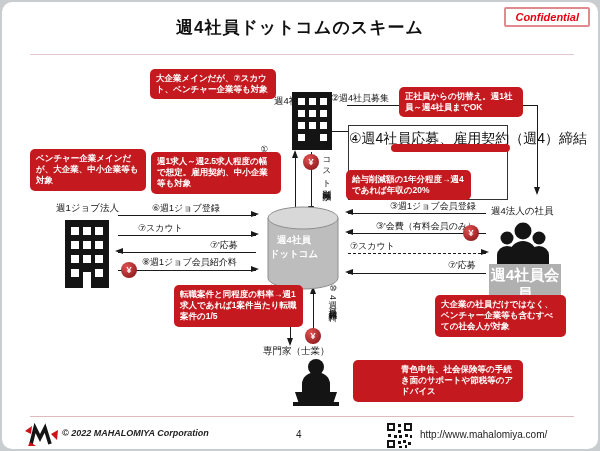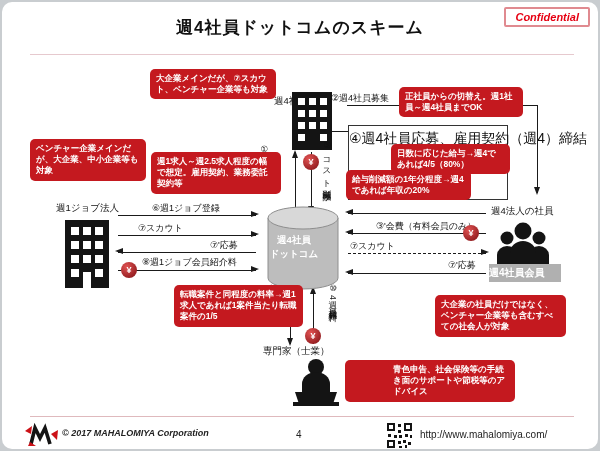--- a/index.html
+++ b/index.html
@@ -24,21 +24,21 @@
   .hline{position:absolute;height:0;border-top:1.4px solid #1a1a1a;z-index:2;}
   .hline.dashed{border-top-style:dashed;}
   .arrR::after{content:"";position:absolute;right:-3px;top:-4.6px;width:0;height:0;border-left:8px solid #1a1a1a;border-top:3.6px solid transparent;border-bottom:3.6px solid transparent;}
   .arrL::before{content:"";position:absolute;left:-3px;top:-4.6px;width:0;height:0;border-right:8px solid #1a1a1a;border-top:3.6px solid transparent;border-bottom:3.6px solid transparent;}
   .vline{position:absolute;width:0;border-left:1.4px solid #1a1a1a;z-index:2;}
   .arrT::before{content:"";position:absolute;top:-2px;left:-4.4px;width:0;height:0;border-bottom:8px solid #1a1a1a;border-left:3.6px solid transparent;border-right:3.6px solid transparent;}
   .arrB::after{content:"";position:absolute;bottom:-2px;left:-4.4px;width:0;height:0;border-top:8px solid #1a1a1a;border-left:3.6px solid transparent;border-right:3.6px solid transparent;}
   
   .entlbl{position:absolute;font-size:9.5px;color:#111;white-space:nowrap;z-index:3;}
   .yen{position:absolute;width:16px;height:16px;border-radius:50%;background:radial-gradient(circle at 35% 30%,#e05252,#7e0e12);color:#fff;font-size:9px;font-weight:bold;text-align:center;line-height:16px;z-index:6;}
-  .badge{position:absolute;background:#b0b0b0;color:#fff;font-size:10px;font-weight:bold;padding:2px 0;z-index:4;}
+  .badge{position:absolute;background:#b0b0b0;color:#fff;font-size:15px;font-weight:bold;text-align:center;padding:2px 0;z-index:4;}
   .f4box{position:absolute;border:1.2px solid #333;background:#fff;z-index:1;}
   .f4lbl{position:absolute;left:0;right:0;top:4px;text-align:center;font-size:14px;color:#111;white-space:nowrap;}
   .dbtext{position:absolute;text-align:center;color:#fff;font-size:9.5px;font-weight:bold;line-height:1.5;z-index:4;}
   
   .foot{font-size:9px;color:#222;}
   .url{font-size:10px;color:#222;}
 </style>
 </head>
 <body>
 
@@ -77,37 +77,37 @@
   </div>
   <div class="flbl" style="left:329px;top:90px;">②週4社員募集</div>
   <div class="hline" style="left:345px;top:103px;width:190px;"></div>
   <div class="vline arrB" style="left:535px;top:103px;height:88px;"></div>
 
   <div class="hline arrL" style="left:324px;top:129px;width:22px;"></div>
   <div class="f4box" style="left:346px;top:123px;width:158px;height:73px;">
     <div class="f4lbl">④週4社員応募、雇用契約（週4）締結</div>
   </div>
   <div class="co" style="left:389px;top:142px;width:107px;">
-    <span>日数に応じた給与→週4であれば4/5（80%）</span><i class="tail tl"></i>
+    <i class="tail tl"></i>
   </div>
   <div class="co" style="left:344px;top:168px;width:113px;">
     <span>給与削減額の1年分程度→週4であれば年収の20%</span><i class="tail tl"></i>
   </div>
 
   <div class="vlbl" style="left:256px;top:142px;height:72px;">①人事制度・就業規則改定支援</div>
   <div class="vline arrT" style="left:293px;top:150px;height:58px;"></div>
   <div class="vline arrB" style="left:309px;top:150px;height:60px;"></div>
   <div class="yen" style="left:301px;top:152px;">¥</div>
   <div class="vlbl" style="left:319px;top:138px;height:76px;">⑤コスト削減報酬</div>
 
-  <div class="co" style="left:28px;top:137px;width:104px;">
+  <div class="co" style="left:28px;top:147px;width:104px;">
     <span>ベンチャー企業メインだが、大企業、中小企業等も対象</span><i class="tail tb"></i>
   </div>
   <div class="co" style="left:149px;top:150px;width:118px;">
-    <span>週1求人～週2.5求人程度の幅で想定。雇用契約、業務委託契約等</span><i class="tail tb" style="left:18px;"></i>
+    <span>週1求人～週2.5求人程度の幅で想定。雇用契約、中小企業等も対象</span><i class="tail tb" style="left:18px;"></i>
   </div>
 
   <div class="entlbl" style="left:54px;top:200px;">週1ジョブ法人</div>
   <div class="abs" style="left:56px;top:218px;z-index:3;">
     <svg width="58" height="68" viewBox="0 0 58 68">
       <rect x="7" y="0" width="44" height="68" fill="#141414"></rect>
       <g fill="#fff">
         <rect x="13" y="7" width="8" height="8"></rect>
           <rect x="25" y="7" width="8" height="8"></rect>
           <rect x="37" y="7" width="8" height="8"></rect>
@@ -138,20 +138,21 @@
     <svg width="80" height="88" viewBox="0 0 80 88">
       <path d="M5,14 v60 a35,11 0 0 0 70,0 v-60 z" fill="#bdbdbd" stroke="#8e8e8e" stroke-width="1"></path>
       <ellipse cx="40" cy="14" rx="35" ry="11" fill="#d8d8d8" stroke="#8e8e8e" stroke-width="1"></ellipse>
     </svg>
   </div>
   <div class="dbtext" style="left:252px;top:231px;width:80px;">
     <span style="display:block;">週4社員</span>
     <span style="display:block;">ドットコム</span>
   </div>
 
+  <div class="flbl" style="left:388px;top:198px;">③週1ジョブ会員登録</div>
   <div class="hline arrL" style="left:346px;top:211px;width:138px;"></div>
   <div class="flbl" style="left:374px;top:218px;">③'会費（有料会員のみ）</div>
   <div class="hline arrL" style="left:346px;top:231px;width:138px;"></div>
   <div class="yen" style="left:461px;top:223px;">¥</div>
   <div class="flbl" style="left:348px;top:238px;">⑦スカウト</div>
   <div class="hline dashed arrR" style="left:346px;top:251px;width:138px;"></div>
   <div class="flbl" style="left:446px;top:257px;">⑦'応募</div>
   <div class="hline arrL" style="left:346px;top:271px;width:138px;"></div>
 
   <div class="entlbl" style="left:489px;top:203px;">週4法人の社員</div>
@@ -186,34 +187,34 @@
   <div class="abs" style="left:287px;top:356px;z-index:3;">
     <svg width="54" height="50" viewBox="0 0 54 50">
       <g fill="#141414">
         <circle cx="27" cy="9" r="8"></circle>
         <path d="M13,34 v-8 a14,12 0 0 1 28,0 v8 z"></path>
         <polygon points="6,34 48,34 44,46 10,46"></polygon>
         <rect x="4" y="44" width="46" height="4"></rect>
       </g>
     </svg>
   </div>
-  <div class="co" style="left:343px;top:358px;width:116px;padding-left:48px;">
+  <div class="co" style="left:351px;top:358px;width:116px;padding-left:48px;">
     <span>青色申告、社会保険等の手続き面のサポートや節税等のアドバイス</span><i class="tail tl"></i>
   </div>
 
   <div class="abs hr" style="left:28px;top:414px;width:544px;background:#dfb9bd;"></div>
   <div class="abs" style="left:22px;top:420px;">
     <svg width="34" height="24" viewBox="0 0 34 24">
       <polygon points="1,9 8,4 7,12" fill="#cc1117"></polygon>
       <path d="M7,22 L11,6 L16,16 L21,6 L26,22" stroke="#141414" stroke-width="3.6" fill="none"></path>
       <polygon points="27,12 34,8 33,18" fill="#cc1117"></polygon>
       <polygon points="6,20 12,24 4,24" fill="#cc1117"></polygon>
     </svg>
   </div>
-  <div class="abs foot" style="left:60px;top:426px;font-weight:bold;font-style:italic;">© 2017 MAHALOMIYA Corporation</div>
+  <div class="abs foot" style="left:60px;top:426px;font-weight:bold;font-style:italic;">© 2022 MAHALOMIYA Corporation</div>
   <div class="abs foot" style="left:294px;top:427px;font-size:10px;">4</div>
   <div class="abs" style="left:384px;top:420px;">
     <svg width="27" height="27" viewBox="0 0 27 27">
       <rect width="27" height="27" fill="#fff"></rect>
       <g fill="#141414">
         <rect x="1" y="1" width="8" height="8"></rect>
           <rect x="3" y="3" width="4" height="4" fill="#fff"></rect>
         <rect x="18" y="1" width="8" height="8"></rect>
           <rect x="20" y="3" width="4" height="4" fill="#fff"></rect>
         <rect x="1" y="18" width="8" height="8"></rect>

